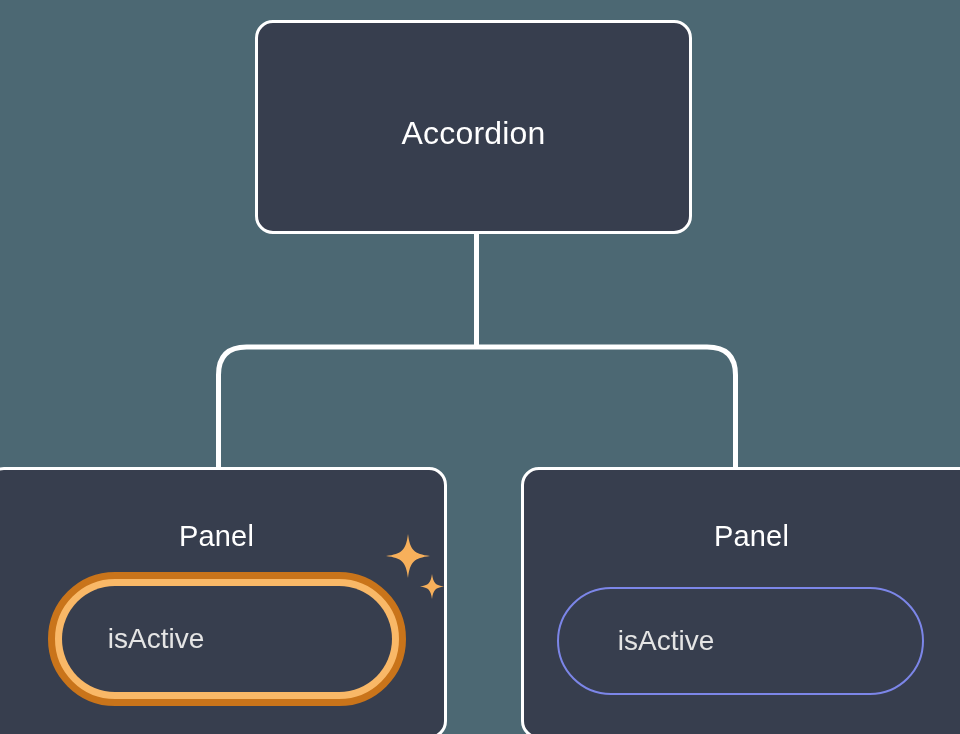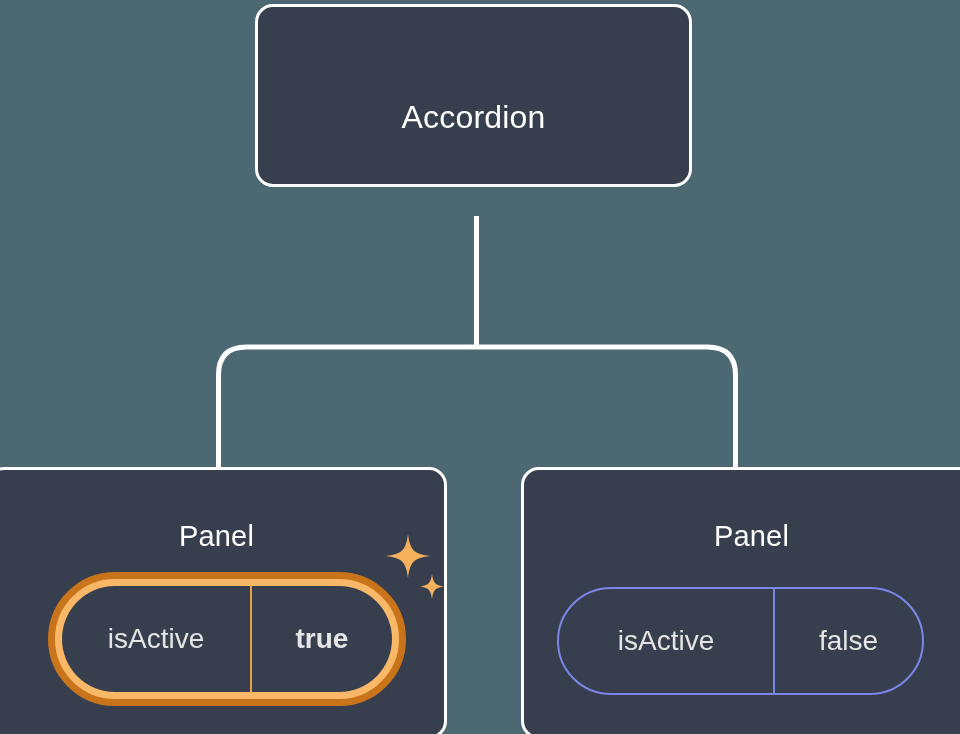--- a/index.html
+++ b/index.html
@@ -50,23 +50,23 @@
     color: #ffffff;
     font-size: 31px;
     font-weight: 400;
     letter-spacing: 0.2px;
     white-space: nowrap;
   }
 
   
   #node-accordion {
     left: 255px;
-    top: 4px;
+    top: 20px;
     width: 437px;
-    height: 183px;
+    height: 214px;
   }
   #node-accordion .node-title {
     top: 92px;
     font-size: 32px;
   }
 
   
   #node-panel-left {
     left: -14px;
     top: 467px;
@@ -183,35 +183,33 @@
     <div class="node-title">Accordion</div>
   </div>
 
   <div class="node panel" id="node-panel-left">
     <div class="node-title">Panel</div>
   </div>
 
   <div class="prop-pill highlight" id="pill-left">
     <div class="pill-inner">
       <div class="prop-key">isActive</div>
-      <div class="prop-val">true</div>
     </div>
   </div>
 
   <div class="sparkle-group">
     <svg viewBox="0 0 62 74" width="62" height="74">
 
       <path d="M 22 0 C 24 16 28 20 44 22 C 28 24 24 28 22 44 C 20 28 16 24 0 22 C 16 20 20 16 22 0 Z" fill="#f7b05b"></path>
 
       <path d="M 46 40 C 47.2 49 49.5 51.3 58 52.5 C 49.5 53.7 47.2 56 46 65 C 44.8 56 42.5 53.7 34 52.5 C 42.5 51.3 44.8 49 46 40 Z" fill="#f7b05b"></path>
     </svg>
   </div>
 
   <div class="node panel" id="node-panel-right">
     <div class="node-title">Panel</div>
   </div>
 
   <div class="prop-pill plain" id="pill-right">
     <div class="prop-key">isActive</div>
-    <div class="prop-val">false</div>
   </div>
 
 </div>
 
 </body></html>

